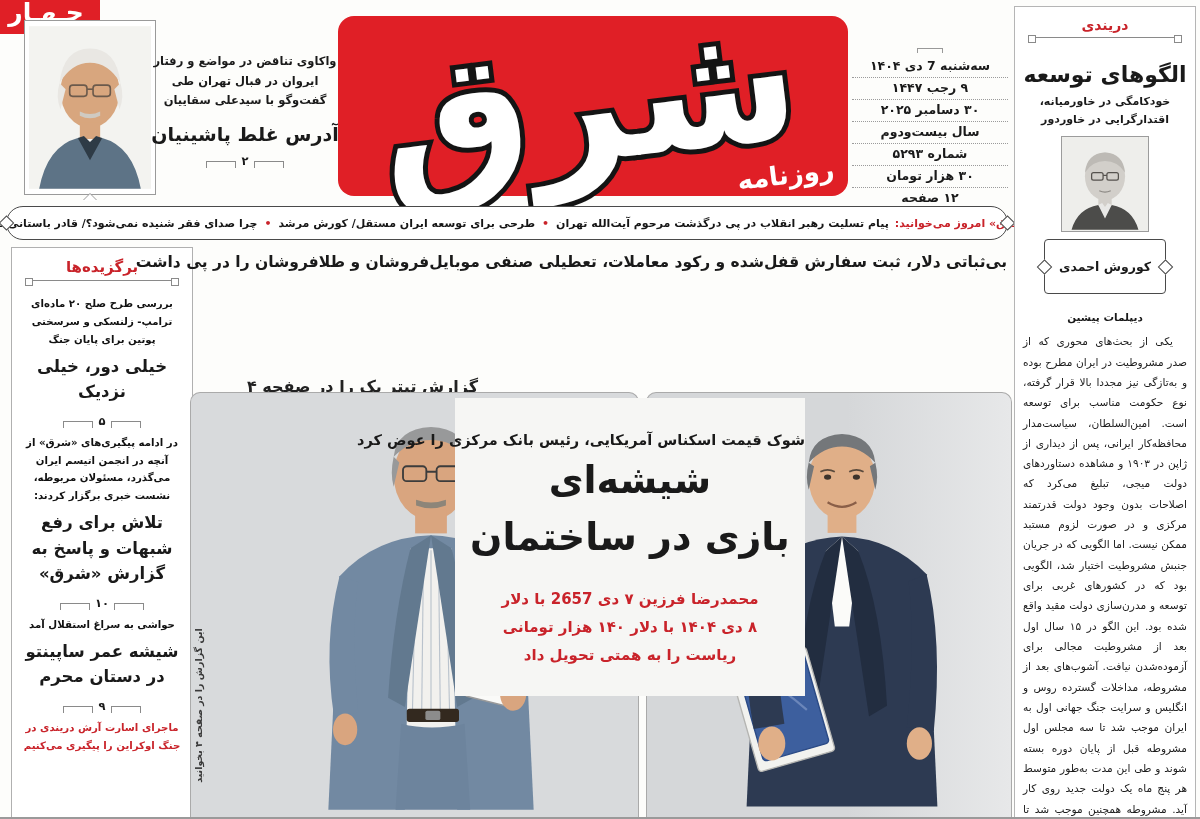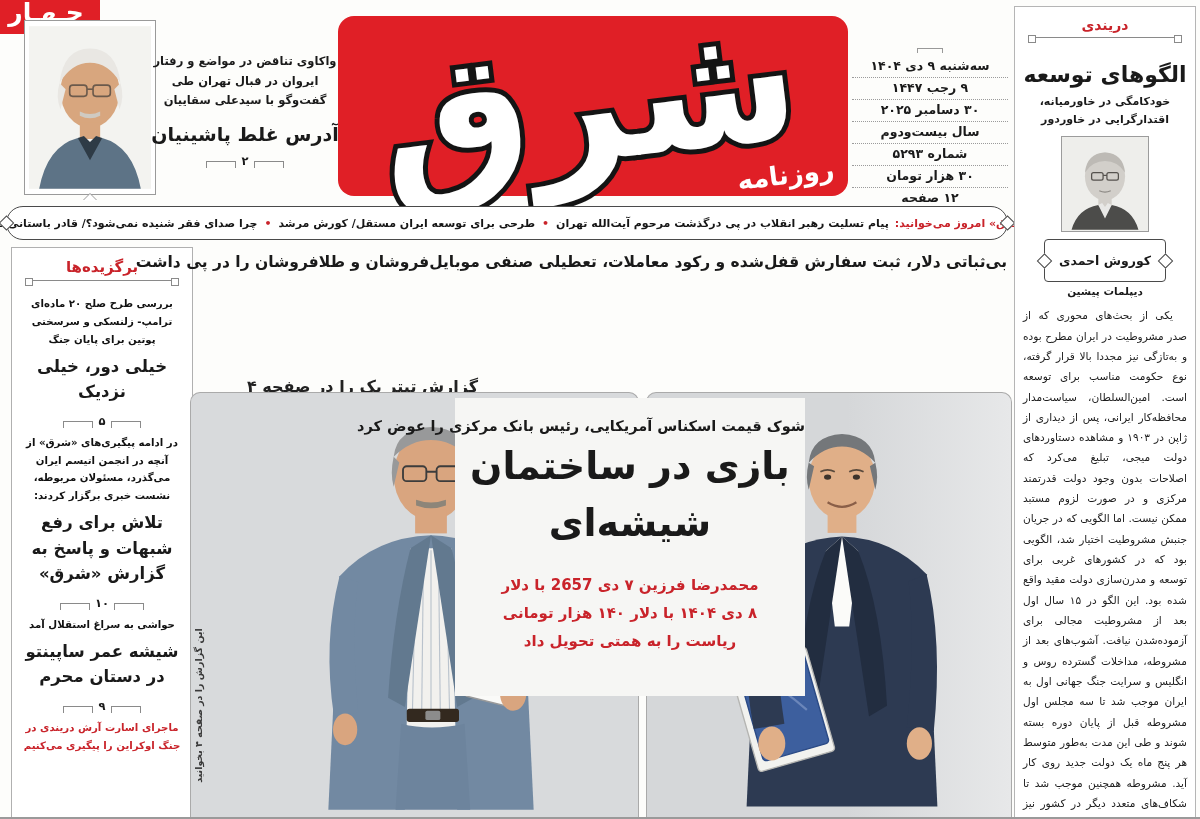--- a/index.html
+++ b/index.html
@@ -66,25 +66,25 @@
   .pm-num{font-size:11.5px;font-weight:bold;}
   
   .editorial{position:absolute;left:1014px;top:6px;width:182px;height:813px;
     border:1px solid #b5b5b5;background:#fff;padding:10px 8px 6px;overflow:hidden;text-align:center;}
   .ed-section{color:var(--accent-red);font-size:14px;font-weight:bold;}
   .ed-title{font-size:22px;font-weight:bold;margin-top:18px;}
   .ed-subtitle{font-size:11px;font-weight:bold;line-height:1.6;margin-top:6px;}
   .ed-photo{width:88px;height:96px;margin:8px auto 0;border:1px solid #9c9c9c;background:#efefec;}
   .ed-photo svg{width:100%;height:100%;display:block;}
   .nametag{position:relative;display:inline-block;border:1.5px solid #4a4a4a;border-radius:4px;
-    padding:13px 14px;font-size:12.5px;font-weight:bold;margin-top:7px;background:#fff;}
+    padding:19px 14px;font-size:12.5px;font-weight:bold;margin-top:7px;background:#fff;}
   .nametag::before,.nametag::after{content:'';position:absolute;top:50%;width:9px;height:9px;
     border:1.5px solid #4a4a4a;background:#fff;transform:translateY(-50%) rotate(45deg);}
   .nametag::before{right:-6px;}.nametag::after{left:-6px;}
-  .ed-role{font-size:10.5px;font-weight:bold;margin-top:3px;}
+  .ed-role{font-size:10.5px;font-weight:bold;margin-top:17px;}
   .ed-body{margin-top:8px;font-size:10.6px;line-height:1.92;text-align:justify;color:#1c1c1c;}
   .ed-body p{text-indent:14px;margin-bottom:2px;}
   
   .sidebar{position:absolute;left:11px;top:247px;width:182px;height:572px;
     border:1px solid #b0b0b0;border-bottom:none;background:#fff;
     padding:10px 8px;text-align:center;overflow:hidden;}
   .sb-header{color:var(--accent-red);font-size:15px;font-weight:bold;letter-spacing:1px;}
   .sb-kicker{font-size:10.2px;font-weight:bold;line-height:1.75;color:#111;}
   .sb-head{font-size:16.5px;font-weight:bold;line-height:1.55;margin-top:5px;}
   .sb-sub{font-size:10.2px;font-weight:bold;line-height:1.8;color:var(--accent-red);margin-top:5px;}
@@ -96,21 +96,21 @@
   .lead-note{position:absolute;left:213px;top:377px;width:265px;
     font-size:16px;font-weight:bold;color:#222;}
   
   .photo-frame{position:absolute;top:392px;height:427px;background:var(--photo-bg);
     border:1px solid #aaa;border-bottom:none;border-radius:10px 10px 0 0;overflow:hidden;}
   .photo-left{left:190px;width:449px;}
   .photo-right{left:646px;width:366px;background:linear-gradient(90deg,#d5d7d9 55%,#e7e8e9);}
   .photo-frame svg{position:absolute;bottom:0;display:block;}
   .center-panel{position:absolute;left:455px;top:398px;width:350px;height:298px;
     background:#f6f6f4;text-align:center;}
-  .cs-kicker{font-size:14.5px;font-weight:bold;margin-top:20px;white-space:nowrap;}
+  .cs-kicker{font-size:14.5px;font-weight:bold;margin-top:34px;white-space:nowrap;}
   .cs-headline{font-size:38px;font-weight:bold;line-height:1.5;margin-top:4px;}
   .cs-deck{margin-top:20px;color:var(--accent-red);font-size:15px;font-weight:bold;line-height:1.85;}
   .vertical-caption{position:absolute;left:96px;top:700px;width:205px;text-align:center;
     font-size:9.5px;font-weight:bold;color:#3a3a3a;transform:rotate(-90deg);}
 </style>
 </head>
 <body>
 
 <div class="page">
 
@@ -149,21 +149,21 @@
 
   <div class="masthead">
     <svg viewBox="0 0 510 200">
       <text x="250" y="158" font-size="168" font-weight="bold" fill="#ffffff" stroke="#141414" stroke-width="10" paint-order="stroke" text-anchor="middle" transform="rotate(-7 255 100)">شرق</text>
     </svg>
     <div class="tagline">روزنامه</div>
   </div>
 
   <div class="dateline">
     <div class="hook"></div>
-    <div class="row">سه‌شنبه ۹ دی ۱۴۰۴</div>
+    <div class="row">سه‌شنبه 7 دی ۱۴۰۴</div>
     <div class="row">۹ رجب ۱۴۴۷</div>
     <div class="row">۳۰ دسامبر ۲۰۲۵</div>
     <div class="row">سال بیست‌ودوم</div>
     <div class="row">شماره ۵۲۹۳</div>
     <div class="row">۳۰ هزار تومان</div>
     <div class="row" style="border-bottom:none">۱۲ صفحه</div>
     <div class="hook flip"></div>
   </div>
 
   <div class="ticker">
@@ -309,22 +309,22 @@
       <path d="M56,172 Q34,250 52,344 L86,338 Q72,244 78,180 Z" fill="#2d3a52"></path>
       <ellipse cx="72" cy="360" rx="15" ry="19" fill="#e0af88"></ellipse>
       <path d="M244,172 Q262,246 252,346 L222,342 Q232,246 224,180 Z" fill="#2d3a52"></path>
       <ellipse cx="236" cy="360" rx="14" ry="18" fill="#e0af88"></ellipse>
     </svg>
   </div>
 
   <div class="center-panel">
     <div class="cs-kicker">شوک قیمت اسکناس آمریکایی، رئیس بانک مرکزی را عوض کرد</div>
     <div class="cs-headline">
+      <div>شیشه‌ای</div>
       <div>بازی در ساختمان</div>
-      <div>شیشه‌ای</div>
     </div>
     <div class="cs-deck">
       <div>محمدرضا فرزین ۷ دی 2657 با دلار</div>
       <div>۸ دی ۱۴۰۴ با دلار ۱۴۰ هزار تومانی</div>
       <div>ریاست را به همتی تحویل داد</div>
     </div>
   </div>
 
   <div class="vertical-caption">این گزارش را در صفحه ۴ بخوانید</div>
 

